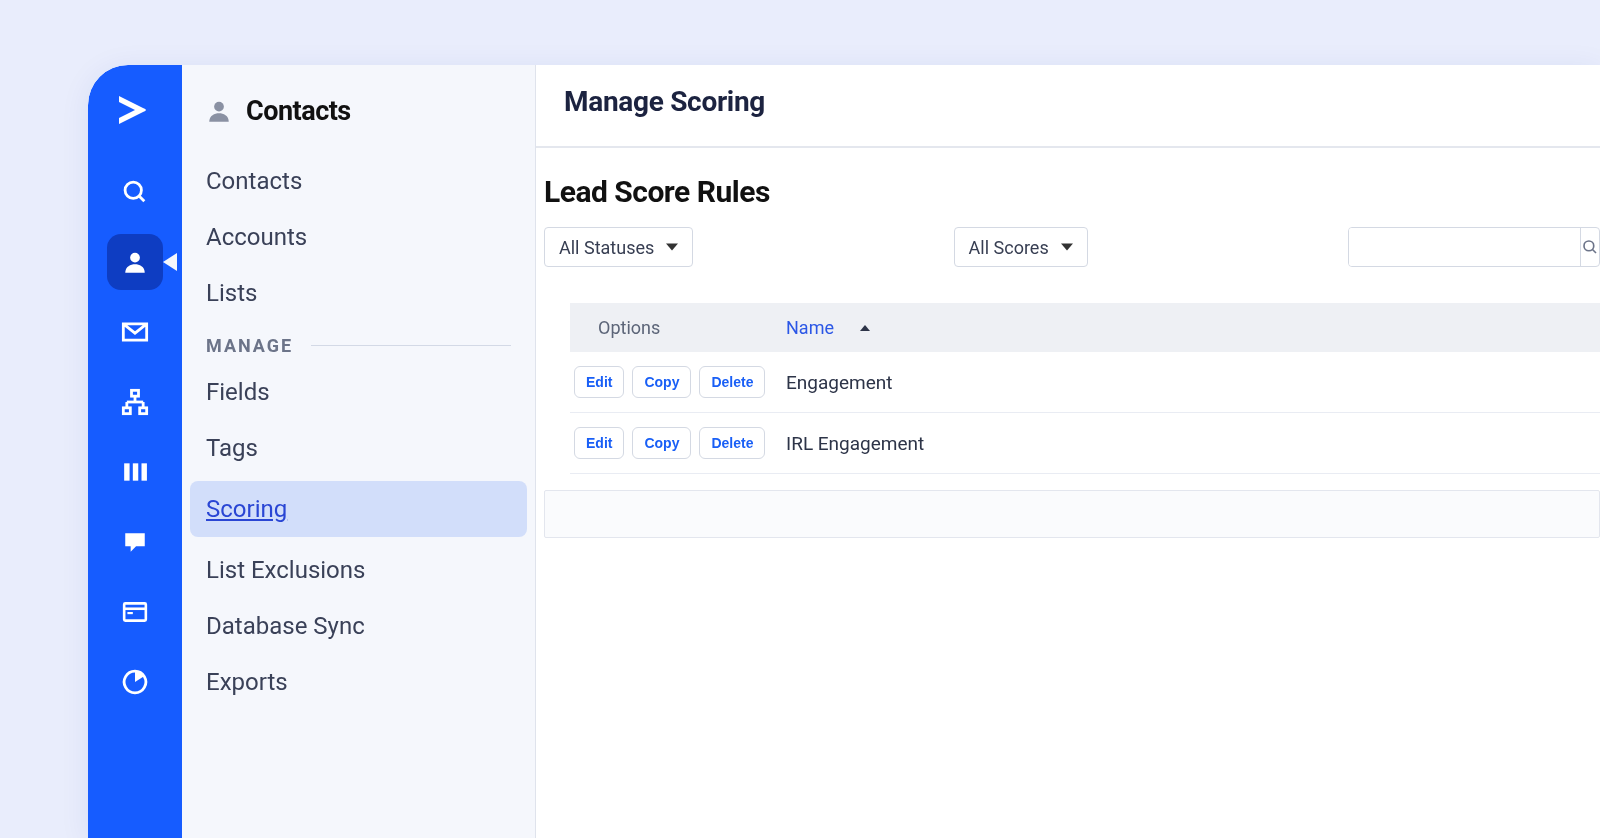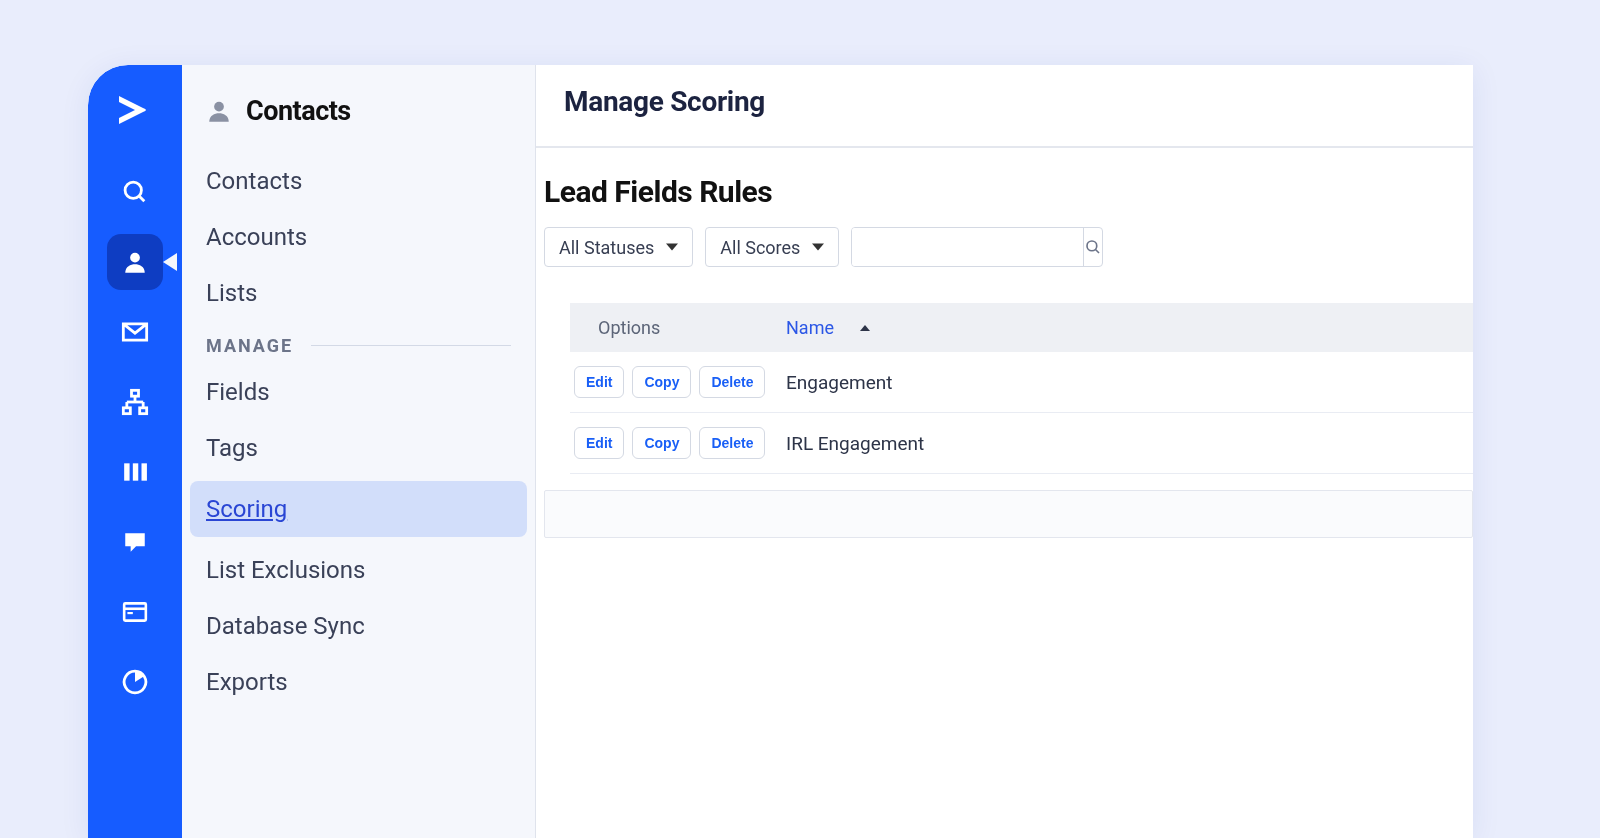--- a/index.html
+++ b/index.html
@@ -3,21 +3,21 @@
 <meta charset="utf-8">
 <style>
   * { box-sizing: border-box; margin: 0; padding: 0; }
   html, body { width: 1600px; height: 838px; overflow: hidden; font-family: -apple-system, BlinkMacSystemFont, "Segoe UI", Roboto, Helvetica, Arial, sans-serif; }
   body { background: #e9edfc; }
 
   .app {
     position: absolute;
     top: 65px;
     left: 88px;
-    width: 1385px;
+    width: 1512px;
     height: 773px;
     background: #fff;
     border-top-left-radius: 40px;
     display: flex;
     overflow: hidden;
     box-shadow: 0 4px 30px rgba(17,56,150,0.08);
   }
 
   
   .rail {
@@ -102,21 +102,21 @@
   }
   .main-header h1{
     font-size:28px; font-weight:700; color:#1c2340; letter-spacing:-0.3px;
   }
   .content { padding:26px 0 0 0; }
   .content h2{
     font-size:30px; font-weight:700; color:#111; letter-spacing:-0.5px;
     padding:0 0 18px 8px;
   }
   .filters{
-    display:flex; gap:12px; padding-left:8px;
+    display:flex; gap:12px; padding-left:8px;justify-content:space-between;
   }
   .dd{
     height:40px; border:1px solid #d4d9e3; border-radius:4px; background:#fff;
     display:flex; align-items:center; gap:12px;
     padding:0 14px; font-size:18px; color:#373e52; cursor:pointer;
   }
   .search{
     height:40px; width:252px; border:1px solid #d4d9e3; border-radius:4px;
     display:flex; align-items:center; overflow:hidden;
   }
@@ -247,21 +247,21 @@
       <div class="nav-link">Database Sync</div>
       <div class="nav-link">Exports</div>
     </nav>
   </div>
 
   <div class="main">
     <div class="main-header">
       <h1>Manage Scoring</h1>
     </div>
     <div class="content">
-      <h2>Lead Fields Rules</h2>
+      <h2>Lead Score Rules</h2>
 
       <div class="filters">
         <div class="dd">
           <span>All Statuses</span>
           <svg width="12" height="12" viewBox="0 0 10 10">
               <path d="M0 2 L5 8 L10 2 Z" fill="#333"></path>
             </svg>
         </div>
         <div class="dd">
           <span>All Scores</span>

